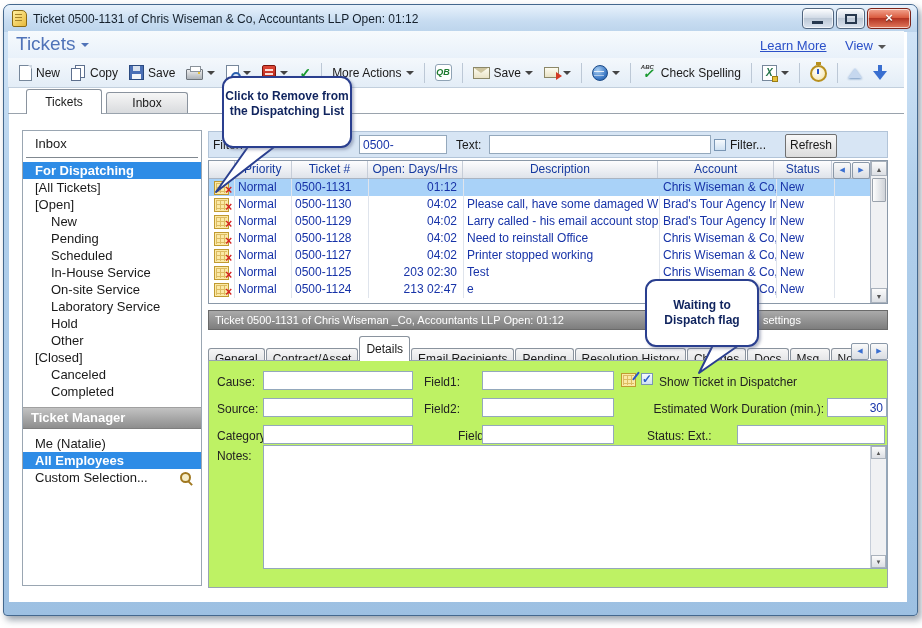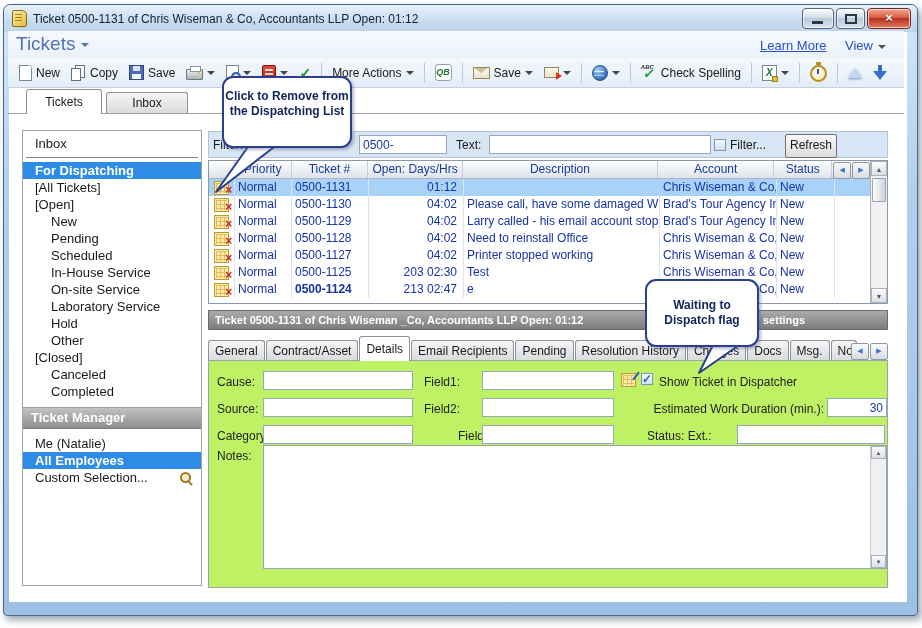--- a/index.html
+++ b/index.html
@@ -144,26 +144,26 @@
   .ic-disp.pen::after{content:"";position:absolute;right:-2px;top:-3px;width:2px;height:10px;background:#2a55c8;transform:rotate(38deg);border-radius:1px;}
   .vscroll{position:absolute;right:0;top:0;bottom:0;width:17px;background:#f0f1f3;border-left:1px solid #aab4c2;box-sizing:border-box;}
   .vs-btn{height:15px;text-align:center;font-size:7px;color:#555;line-height:15px;cursor:pointer;
     background:linear-gradient(180deg,#fbfbfb,#dcdfe4);border:1px solid #aab2bc;box-sizing:border-box;}
   .vs-btn.bottom{position:absolute;bottom:0;left:0;right:0;}
   .vs-thumb{position:absolute;left:1px;right:1px;top:17px;height:22px;cursor:pointer;
     background:linear-gradient(90deg,#fdfdfd,#cfd3d9);border:1px solid #9aa2ac;border-radius:1px;}
   
   .dbar{position:absolute;left:208px;top:310px;width:680px;height:20px;box-sizing:border-box;
     background:linear-gradient(180deg,#aaaaaa,#7d7d7d);border:1px solid #6a6a6a;
-    color:#fff;font-weight:bold;font-size:11px;line-height:18px;padding-left:6px;}
+    color:#fff;font-weight:normal;font-size:11px;line-height:18px;padding-left:6px;}
   .dbar .right{position:absolute;left:554px;top:0;line-height:18px;}
   .dtabs{position:absolute;left:208px;top:336px;width:680px;height:24px;}
   .dtab{float:left;box-sizing:border-box;border:1px solid #8a939e;border-bottom:none;border-radius:3px 3px 0 0;
     padding:0 6px;margin-right:1px;cursor:pointer;white-space:nowrap;overflow:hidden;
-    height:20px;margin-top:4px;line-height:20px;background:linear-gradient(180deg,#f6f6f6,#d9dbde);}
+    height:20px;margin-top:12px;line-height:20px;background:linear-gradient(180deg,#f6f6f6,#d9dbde);}
   .dtab.active{height:25px;margin-top:0;line-height:24px;background:#fff;position:relative;z-index:5;}
   .dtab.clip{max-width:26px;}
   .dtnav{position:absolute;right:0;top:6px;display:flex;}
   .dpanel{position:absolute;left:208px;top:360px;width:680px;height:228px;box-sizing:border-box;
     border:1px solid #98a4b2;background:#bef264;}
   .dpanel .lbl{position:absolute;color:#222;}
   .dpanel .fld{color:#1733a8;}
   .notes-box{position:absolute;left:54px;top:84px;width:624px;height:124px;box-sizing:border-box;
     border:1px solid #94a8bc;background:#fff;cursor:text;}
   .notes-scroll{position:absolute;right:0;top:0;bottom:0;width:15px;background:#f0f1f3;border-left:1px solid #c6cdd8;}
@@ -397,21 +397,21 @@
         <span class="td r" style="width:95px;">203 02:30</span>
         <span class="td" style="width:196px;">Test</span>
         <span class="td" style="width:117px;">Chris Wiseman &amp; Co, A</span>
         <span class="td" style="width:58px;">New</span>
       </div>
       <div class="trow">
         <span class="td icn" style="width:26px;">
             <i class="ic-disp x"></i>
           </span>
         <span class="td" style="width:57px;">Normal</span>
-        <span class="td" style="width:77px;font-weight:bold;">0500-1124</span>
+        <span class="td" style="width:77px;">0500-1124</span>
         <span class="td r" style="width:95px;">213 02:47</span>
         <span class="td" style="width:196px;">e</span>
         <span class="td" style="width:117px;">Chris Wiseman &amp; Co, A</span>
         <span class="td" style="width:58px;">New</span>
       </div>
     </div>
     <div class="vscroll">
       <div class="vs-btn">▲</div>
       <div class="vs-thumb"></div>
       <div class="vs-btn bottom">▼</div>

